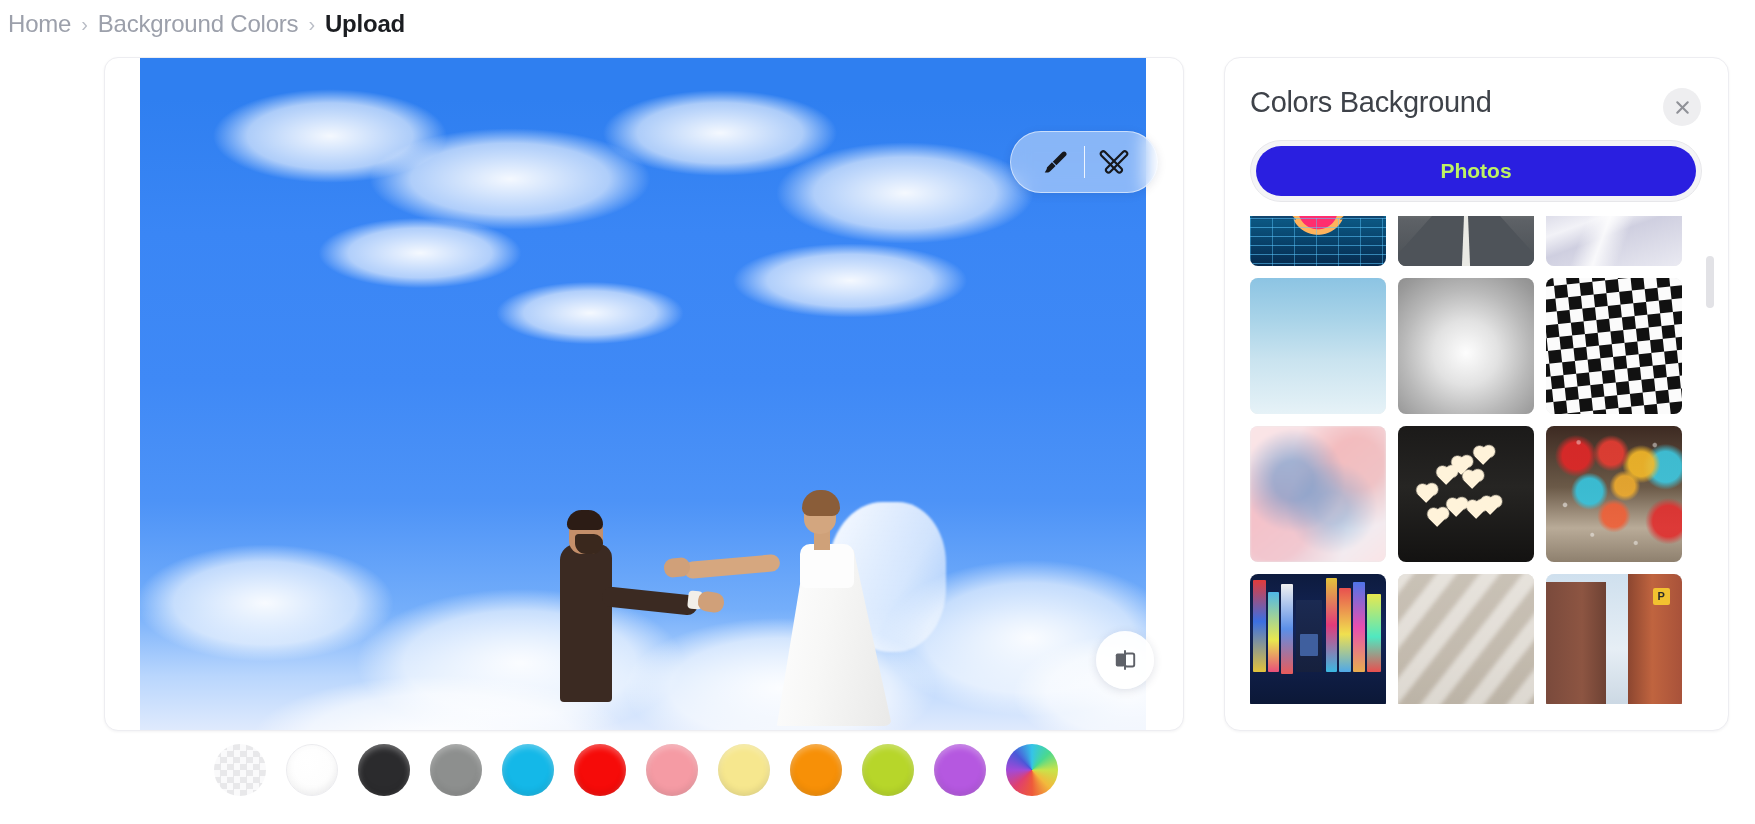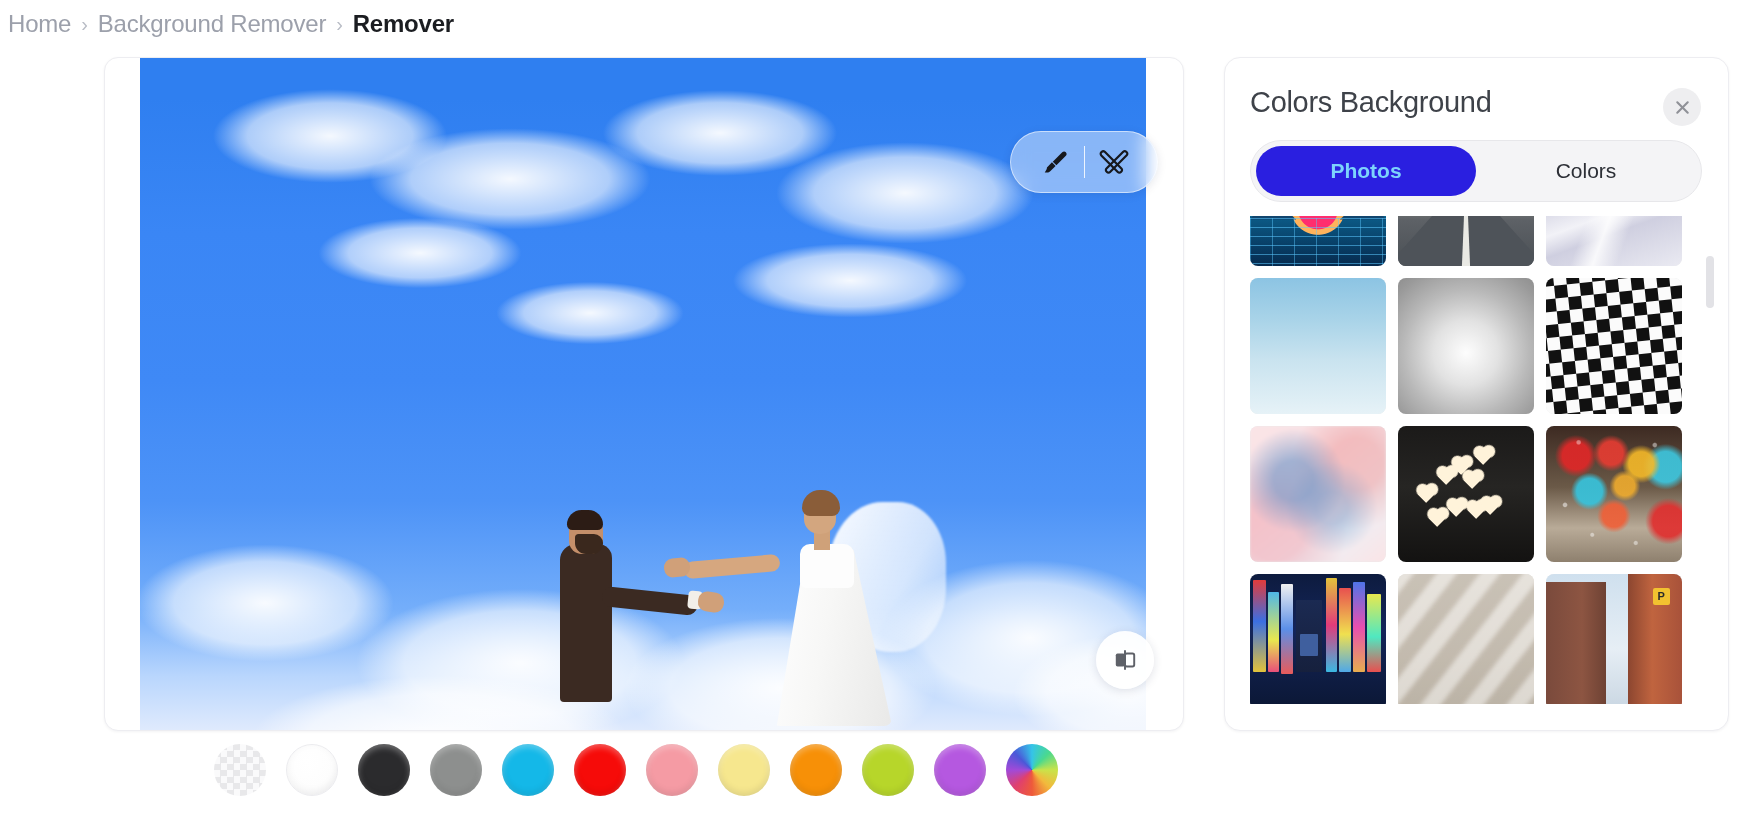--- a/index.html
+++ b/index.html
@@ -255,21 +255,21 @@
     flex: 1;
     height: 100%;
     border-radius: 27px;
     display: flex; align-items: center; justify-content: center;
     font-size: 21px;
     cursor: pointer;
     color: #2c2f36;
   }
   .tab.active {
     background: #2a1fe0;
-    color: #7dd3fc;
+    color: #bef264;
     font-weight: 700;
   }
 
   #thumb-scroll {
     position: absolute;
     left: 25px; top: 158px;
     width: 452px;
     height: 488px;
     overflow: hidden;
   }
@@ -506,23 +506,23 @@
     background: conic-gradient(#35c4e8, #4ad98f, #c9e34a, #f2b93c, #ee5a3a, #e0406e, #a14ad8, #4a58d8, #35c4e8);
     box-shadow: none;
   }
 </style>
 </head>
 <body>
 
 <nav id="breadcrumb">
   <span class="crumb-link">Home</span>
   <span class="crumb-sep">›</span>
-  <span class="crumb-link">Background Remover</span>
+  <span class="crumb-link">Background Colors</span>
   <span class="crumb-sep">›</span>
-  <span class="crumb-current">Remover</span>
+  <span class="crumb-current">Upload</span>
 </nav>
 
 <section id="editor-card">
 
   <div id="photo-stage">
     <div class="sky"></div>
 
     <div class="cloud" style="left:40px;  top:18px;  width:300px; height:120px;"></div>
     <div class="cloud" style="left:190px; top:56px;  width:360px; height:130px;"></div>
     <div class="cloud" style="left:430px; top:20px;  width:300px; height:110px;"></div>
@@ -592,21 +592,20 @@
 
   <div id="close-button">
     <svg width="19" height="19" viewBox="0 0 20 20">
       <line x1="4.5" y1="4.5" x2="15.5" y2="15.5" stroke="#8f9197" stroke-width="2.2" stroke-linecap="round"></line>
       <line x1="15.5" y1="4.5" x2="4.5" y2="15.5" stroke="#8f9197" stroke-width="2.2" stroke-linecap="round"></line>
     </svg>
   </div>
 
   <div id="tab-switcher">
     <div class="tab active">Photos</div>
-    <div class="tab">Colors</div>
   </div>
 
   <div id="thumb-scroll">
     <div id="thumb-grid">
 
       <div class="thumb">
         <div class="t-synthwave">
           <div class="mtn-l"></div>
           <div class="mtn-r"></div>
         </div>

